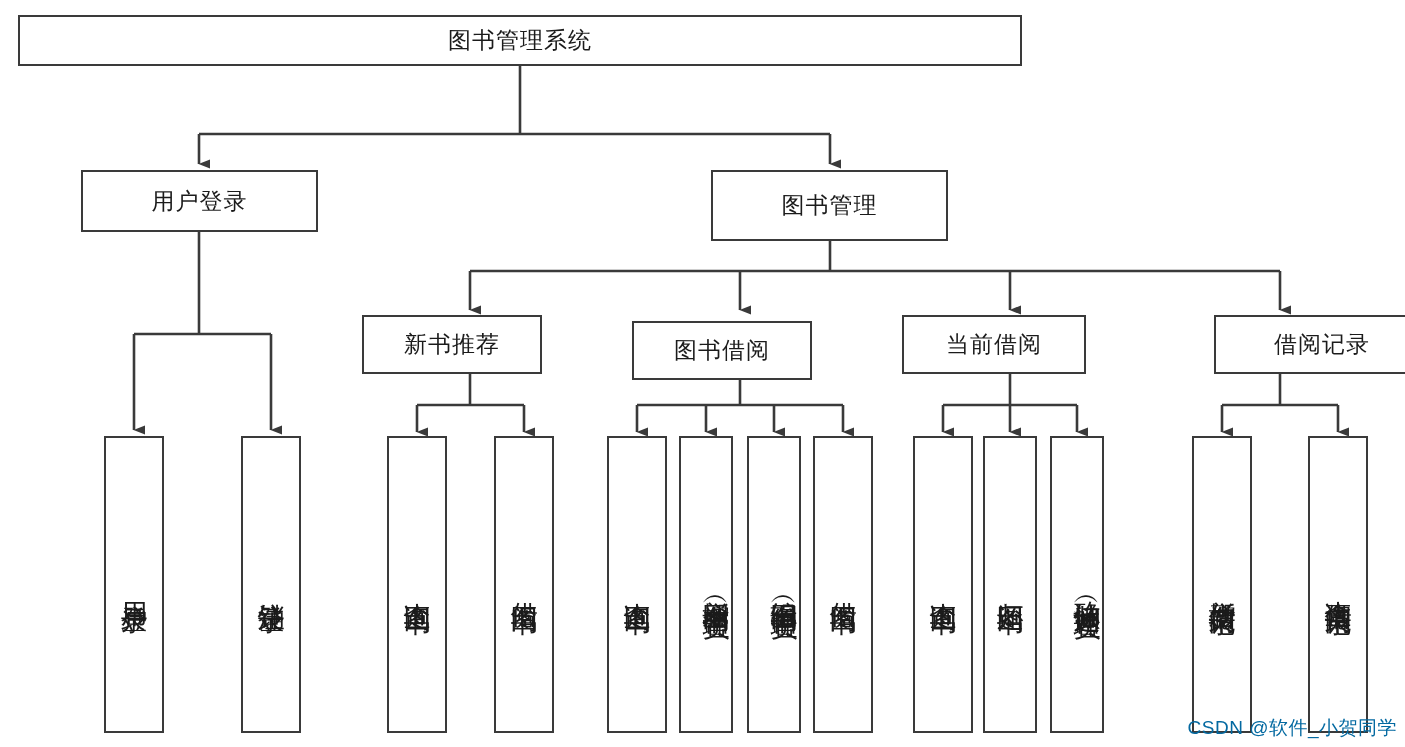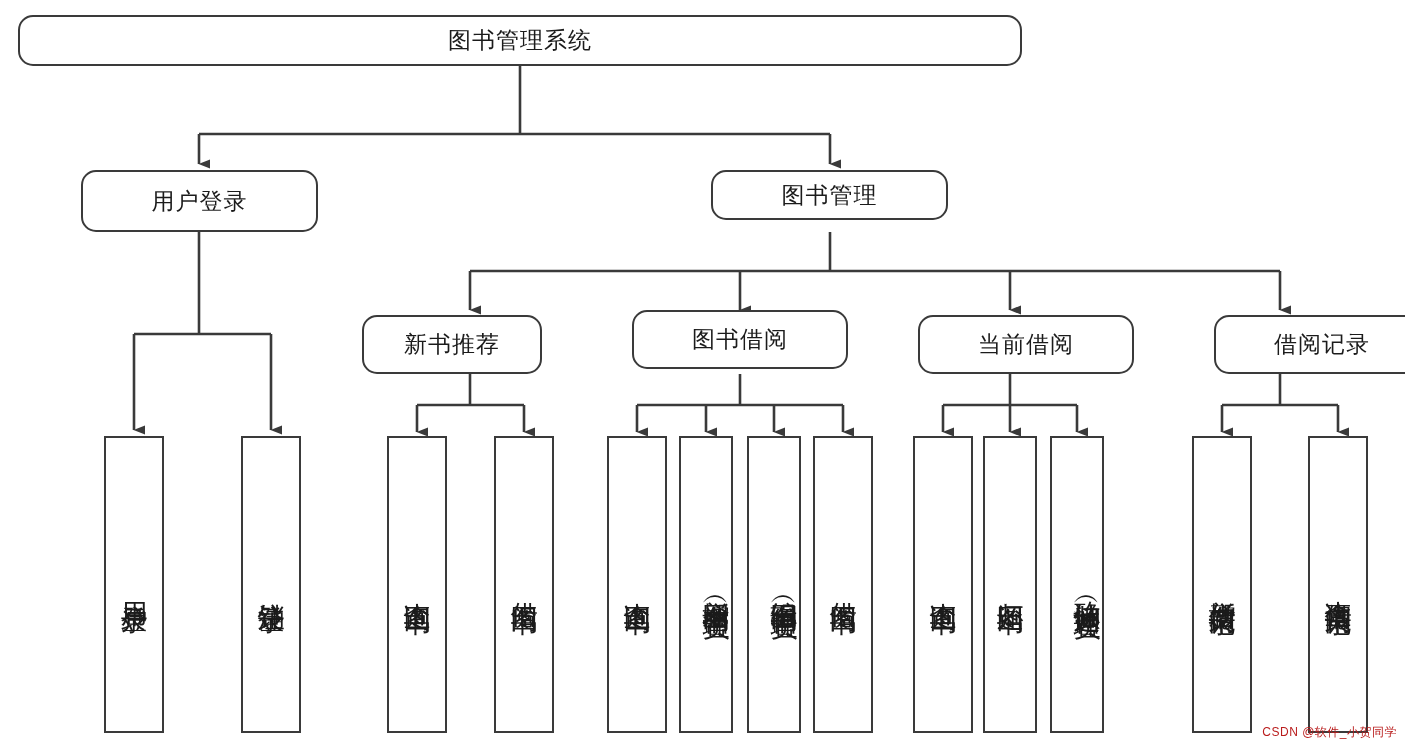--- a/index.html
+++ b/index.html
@@ -32,21 +32,20 @@
     background: #ffffff;
     display: flex;
     align-items: center;
     justify-content: center;
     color: #1b1b1b;
   }
   .node-h {
     font-size: 23px;
     letter-spacing: 1px;
     line-height: 1;
-    border-radius: 15px;
   }
   .node-v {
     writing-mode: vertical-rl;
     text-orientation: upright;
     font-size: 27px;
     line-height: 1.12;
     letter-spacing: 2px;
     align-items: flex-start;
     justify-content: center;
     padding-top: 6px;
@@ -56,22 +55,22 @@
     padding-top: 0;
   }
   .label {
     display: block;
     white-space: pre;
   }
   .watermark {
     position: absolute;
     right: 8px;
     bottom: 6px;
-    font-size: 12px;
-    color: #b91c1c;
+    font-size: 19px;
+    color: #0369a1;
     letter-spacing: 0.5px;
     user-select: none;
     white-space: nowrap;
   }
 </style>
 </head>
 <body>
 
 <div id="canvas">
 
@@ -128,31 +127,31 @@
     </g>
   </svg>
 
   <div class="node node-h" style="left:18px; top:15px; width:1004px; height:51px;">
     <span class="label">图书管理系统</span>
   </div>
 
   <div class="node node-h" style="left:81px; top:170px; width:237px; height:62px;">
     <span class="label">用户登录</span>
   </div>
-  <div class="node node-h" style="left:711px; top:170px; width:237px; height:50px;">
+  <div class="node node-h" style="left:711px; top:170px; width:237px; height:71px;">
     <span class="label">图书管理</span>
   </div>
 
   <div class="node node-h" style="left:362px; top:315px; width:180px; height:59px;">
     <span class="label">新书推荐</span>
   </div>
-  <div class="node node-h" style="left:632px; top:310px; width:216px; height:59px;">
+  <div class="node node-h" style="left:632px; top:321px; width:180px; height:59px;">
     <span class="label">图书借阅</span>
   </div>
-  <div class="node node-h" style="left:902px; top:315px; width:216px; height:59px;margin-left:16px;">
+  <div class="node node-h" style="left:902px; top:315px; width:184px; height:59px;">
     <span class="label">当前借阅</span>
   </div>
   <div class="node node-h" style="left:1172px; top:315px; width:216px; height:59px;margin-left:42px;">
     <span class="label">借阅记录</span>
   </div>
 
   <div class="node node-v centerY" style="left:104px; top:436px; width:60px; height:297px;">
     <span class="label">用户登录</span>
   </div>
   <div class="node node-v centerY" style="left:241px; top:436px; width:60px; height:297px;">

